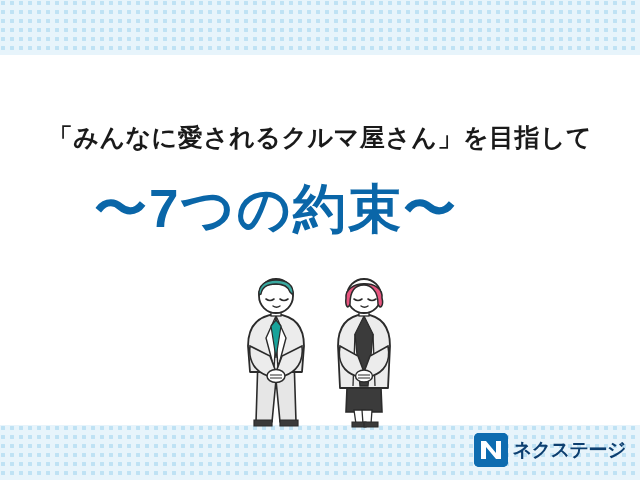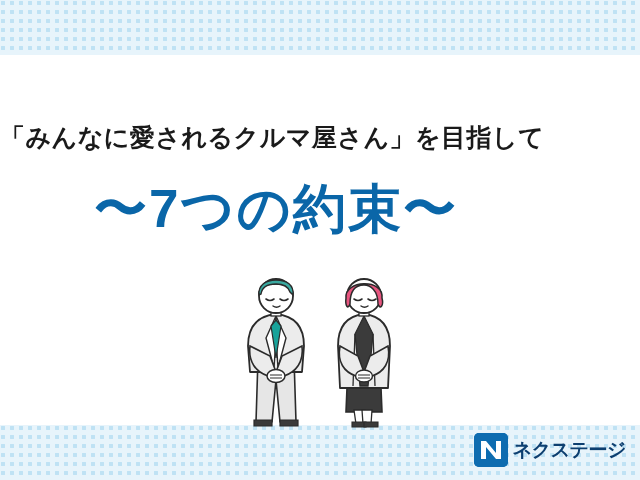--- a/index.html
+++ b/index.html
@@ -46,21 +46,21 @@
     width: 640px;
     height: 370px;
     background: #ffffff;
   }
   
   .headline-1 {
     position: absolute;
     left: 0;
     top: 124px;
     width: 640px;
-    text-align: left;
+    text-align: center;
     font-size: 25px;
     line-height: 1.1;
     font-weight: bold;
     color: #1a1a1a;
     letter-spacing: 0.5px;
     white-space: nowrap;
   }
   .headline-2 {
     position: absolute;
     left: 0;

